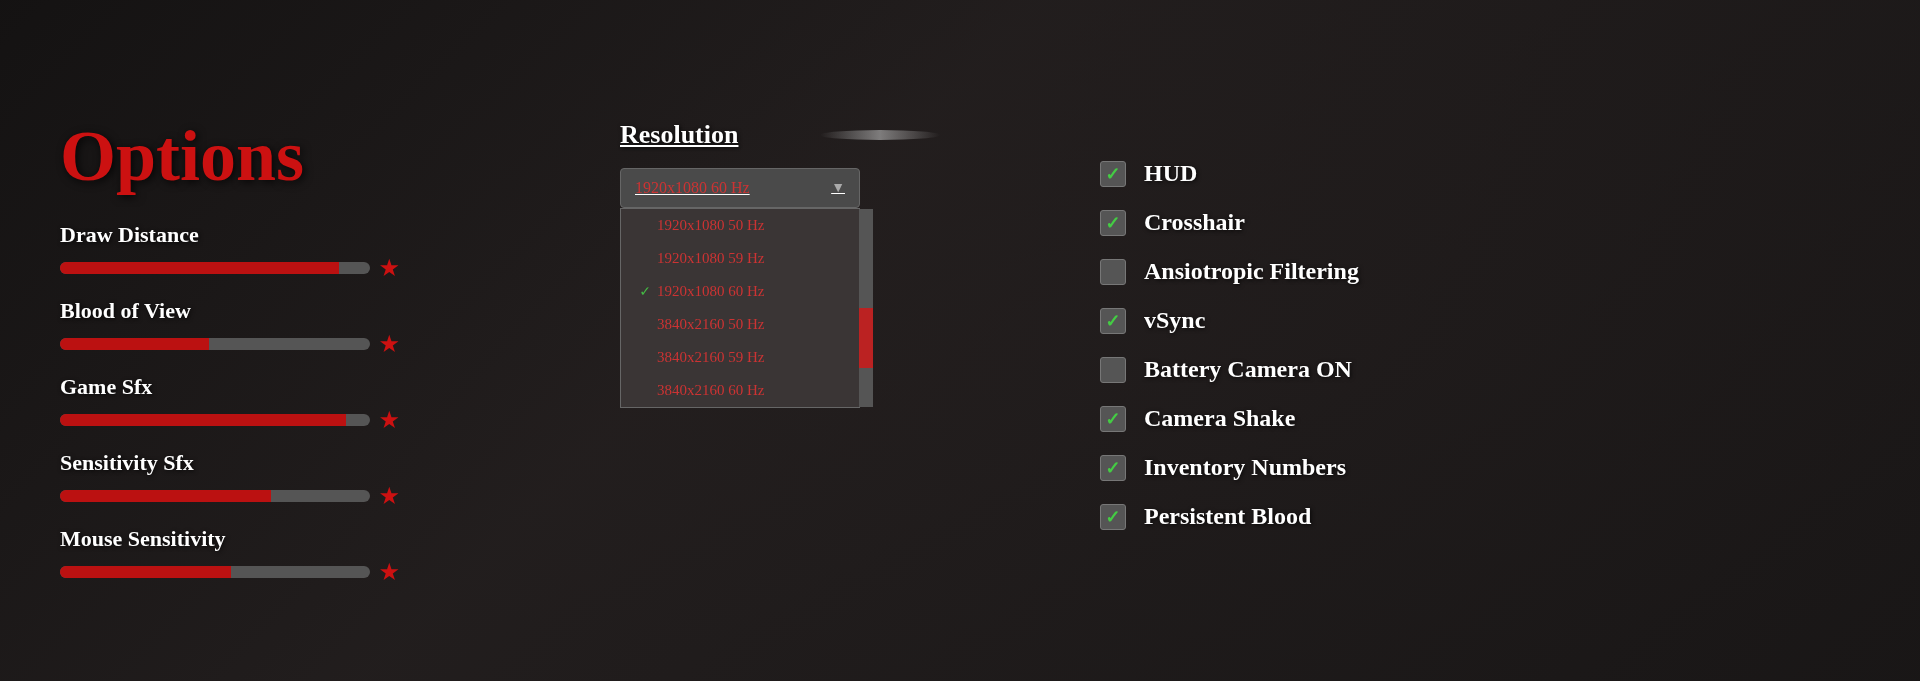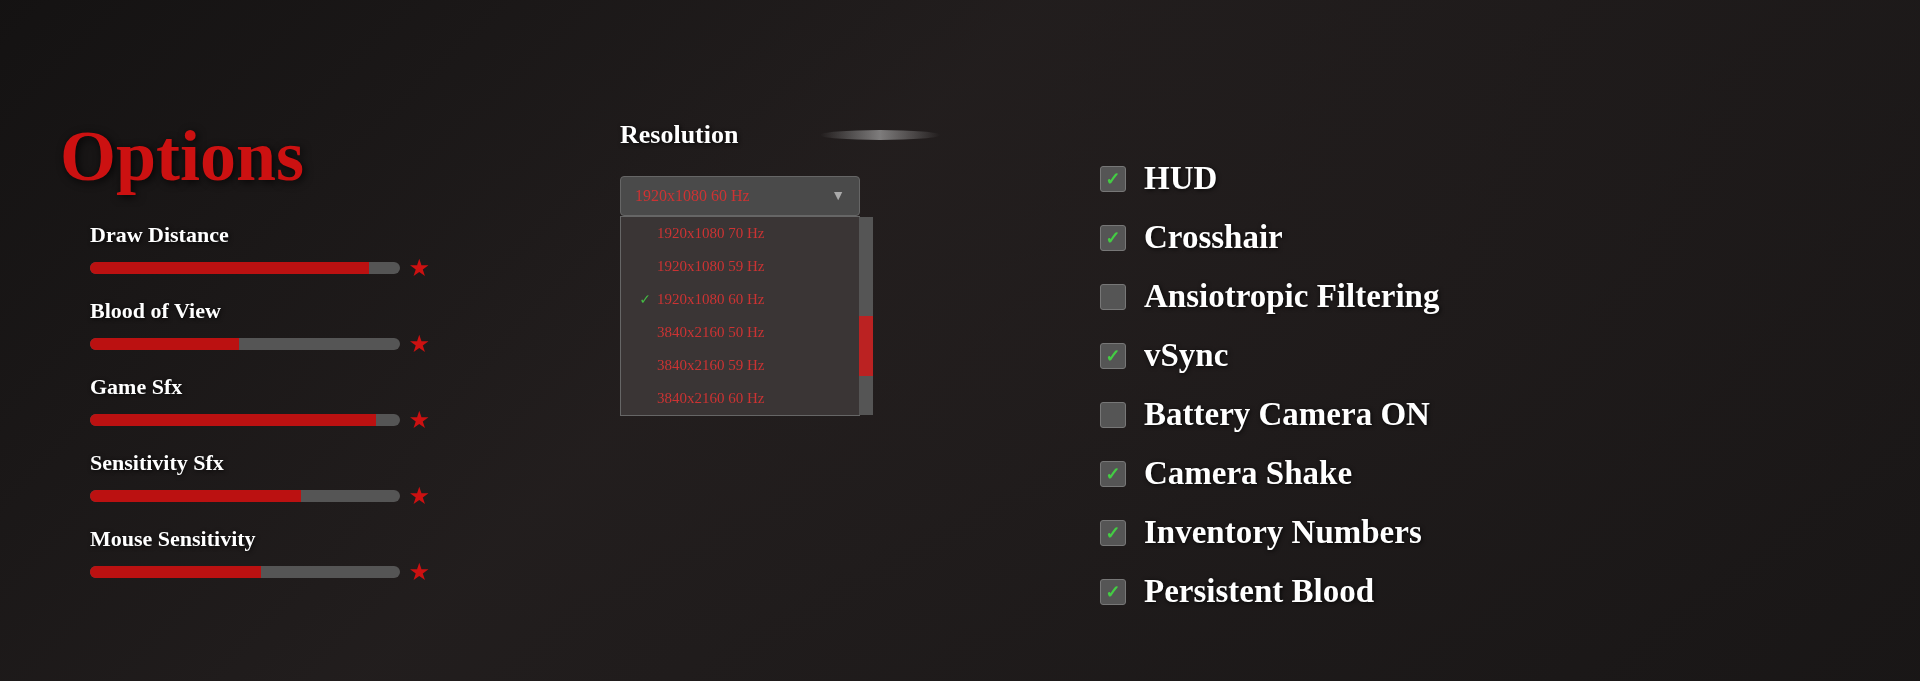--- a/index.html
+++ b/index.html
@@ -66,21 +66,20 @@
       font-family: 'Georgia', serif;
       margin-bottom: 30px;
       line-height: 1;
       text-shadow: 2px 2px 8px rgba(0,0,0,0.8);
     }
 
     .slider-group {
       display: flex;
       flex-direction: column;
       gap: 18px;
-      margin-left: 30px;
     }
 
     .slider-item {
       display: flex;
       flex-direction: column;
       gap: 8px;
     }
 
     .slider-label {
       font-size: 22px;
@@ -129,21 +128,22 @@
       line-height: 1;
     }
 
     
     .middle-panel {
       width: 320px;
       flex-shrink: 0;
       margin-left: 140px;
       display: flex;
       flex-direction: column;
-      gap: 12px;
+      gap: 4px;
+      text-decoration: underline;
     }
 
     .resolution-title {
       font-size: 26px;
       font-weight: bold;
       color: #ffffff;
       font-family: 'Georgia', serif;
       margin-bottom: 14px;
       text-shadow: 1px 1px 4px rgba(0,0,0,0.8);
     }
@@ -256,21 +256,21 @@
       background: #555;
     }
 
     .checkbox-check {
       color: #44cc44;
       font-size: 18px;
       font-weight: bold;
     }
 
     .checkbox-label {
-      font-size: 33px;
+      font-size: 24px;
       font-weight: bold;
       color: #ffffff;
       font-family: 'Georgia', serif;
       text-shadow: 1px 1px 4px rgba(0,0,0,0.8);
     }
   </style>
 </head>
 <body>
 
 <div class="bg-overlay"></div>
@@ -346,21 +346,21 @@
 
     <div class="dropdown-container">
       <div class="dropdown-selected">
         <span>1920x1080 60 Hz</span>
         <span class="dropdown-arrow">▼</span>
       </div>
       <div class="dropdown-list">
 
         <div class="dropdown-item">
           <span class="dropdown-check"></span>
-          <span>1920x1080 70 Hz</span>
+          <span>1920x1080 50 Hz</span>
         </div>
         <div class="dropdown-item">
           <span class="dropdown-check"></span>
           <span>1920x1080 59 Hz</span>
         </div>
         <div class="dropdown-item selected-item">
           <span class="dropdown-check">✓</span>
           <span>1920x1080 60 Hz</span>
         </div>
         <div class="dropdown-item">

